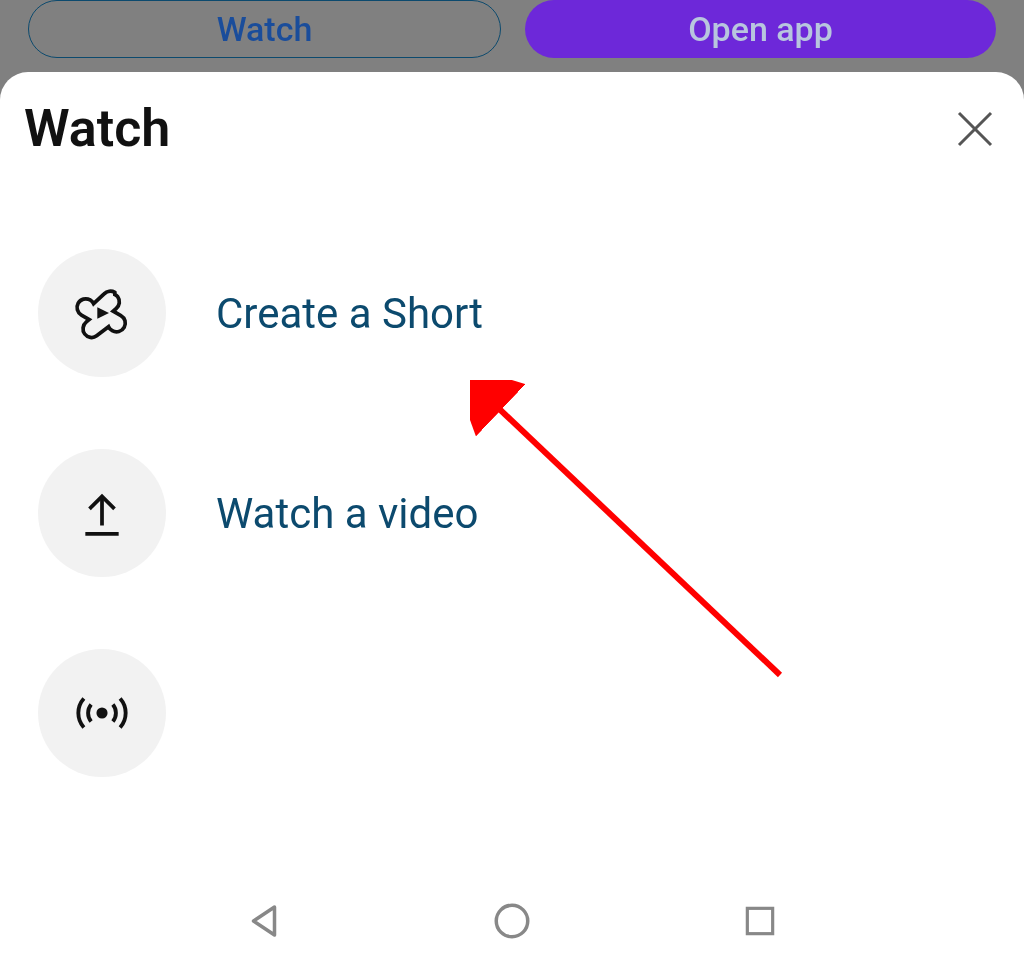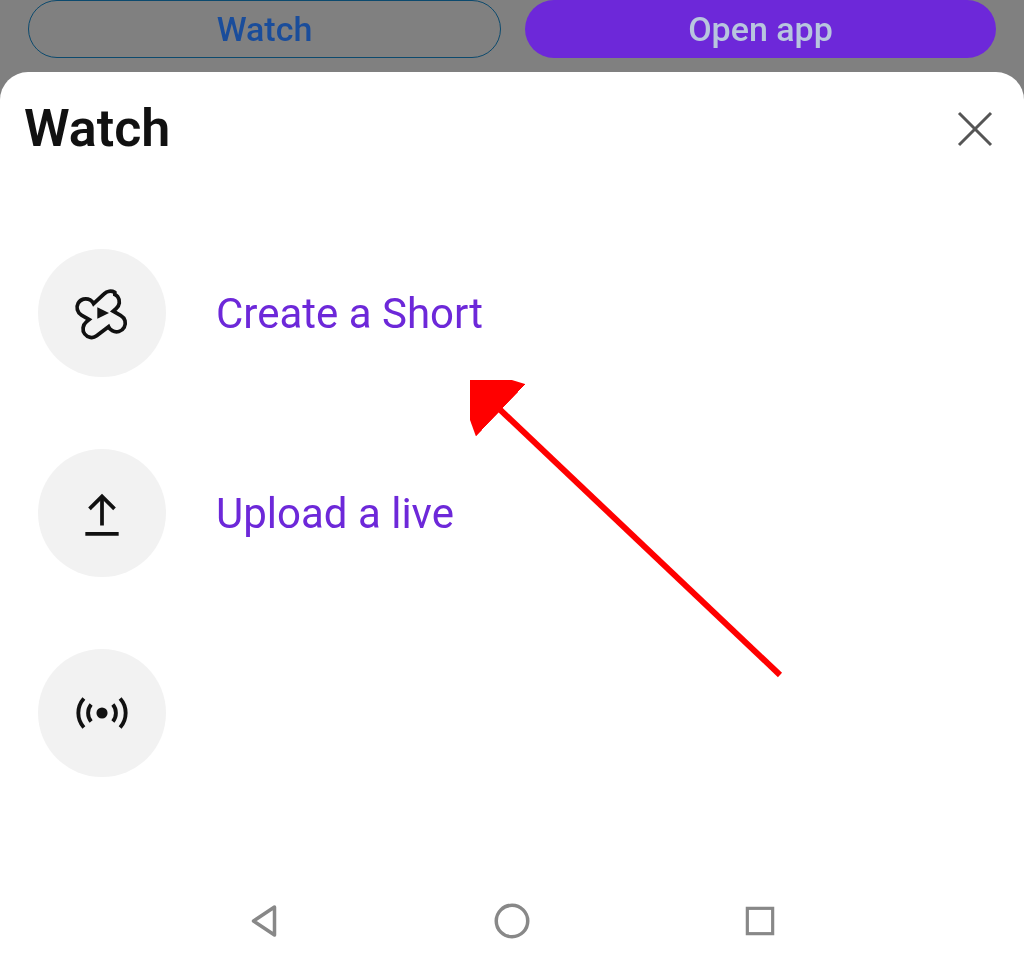--- a/index.html
+++ b/index.html
@@ -87,21 +87,21 @@
       height: 128px;
       border-radius: 50%;
       background: #f2f2f2;
       display: flex;
       align-items: center;
       justify-content: center;
       flex-shrink: 0;
     }
     .option-label {
       font-size: 42px;
-      color: #6d28d9;
+      color: #0c4a6e;
     }
     .nav-bar {
       position: absolute;
       left: 0;
       right: 0;
       bottom: 0;
       height: 90px;
       display: flex;
       align-items: center;
       justify-content: center;
@@ -158,21 +158,21 @@
     </div>
 
     <div class="option-row">
       <div class="option-icon-wrap">
         <svg width="50" height="50" viewBox="0 0 24 24" fill="none" stroke="#111" stroke-width="1.8">
           <line x1="12" y1="18" x2="12" y2="4"></line>
           <polyline points="6,10 12,4 18,10"></polyline>
           <line x1="4" y1="22" x2="20" y2="22"></line>
         </svg>
       </div>
-      <div class="option-label">Upload a live</div>
+      <div class="option-label">Watch a video</div>
     </div>
 
     <div class="option-row">
       <div class="option-icon-wrap">
         <svg width="58" height="58" viewBox="0 0 24 24" fill="none" stroke="#111" stroke-width="1.6">
           <circle cx="12" cy="12" r="2.3" fill="#111" stroke="none"></circle>
           <path d="M7.5 8.5a5.5 5.5 0 0 0 0 7"></path>
           <path d="M16.5 8.5a5.5 5.5 0 0 1 0 7"></path>
           <path d="M4.5 6a9 9 0 0 0 0 12"></path>
           <path d="M19.5 6a9 9 0 0 1 0 12"></path>

